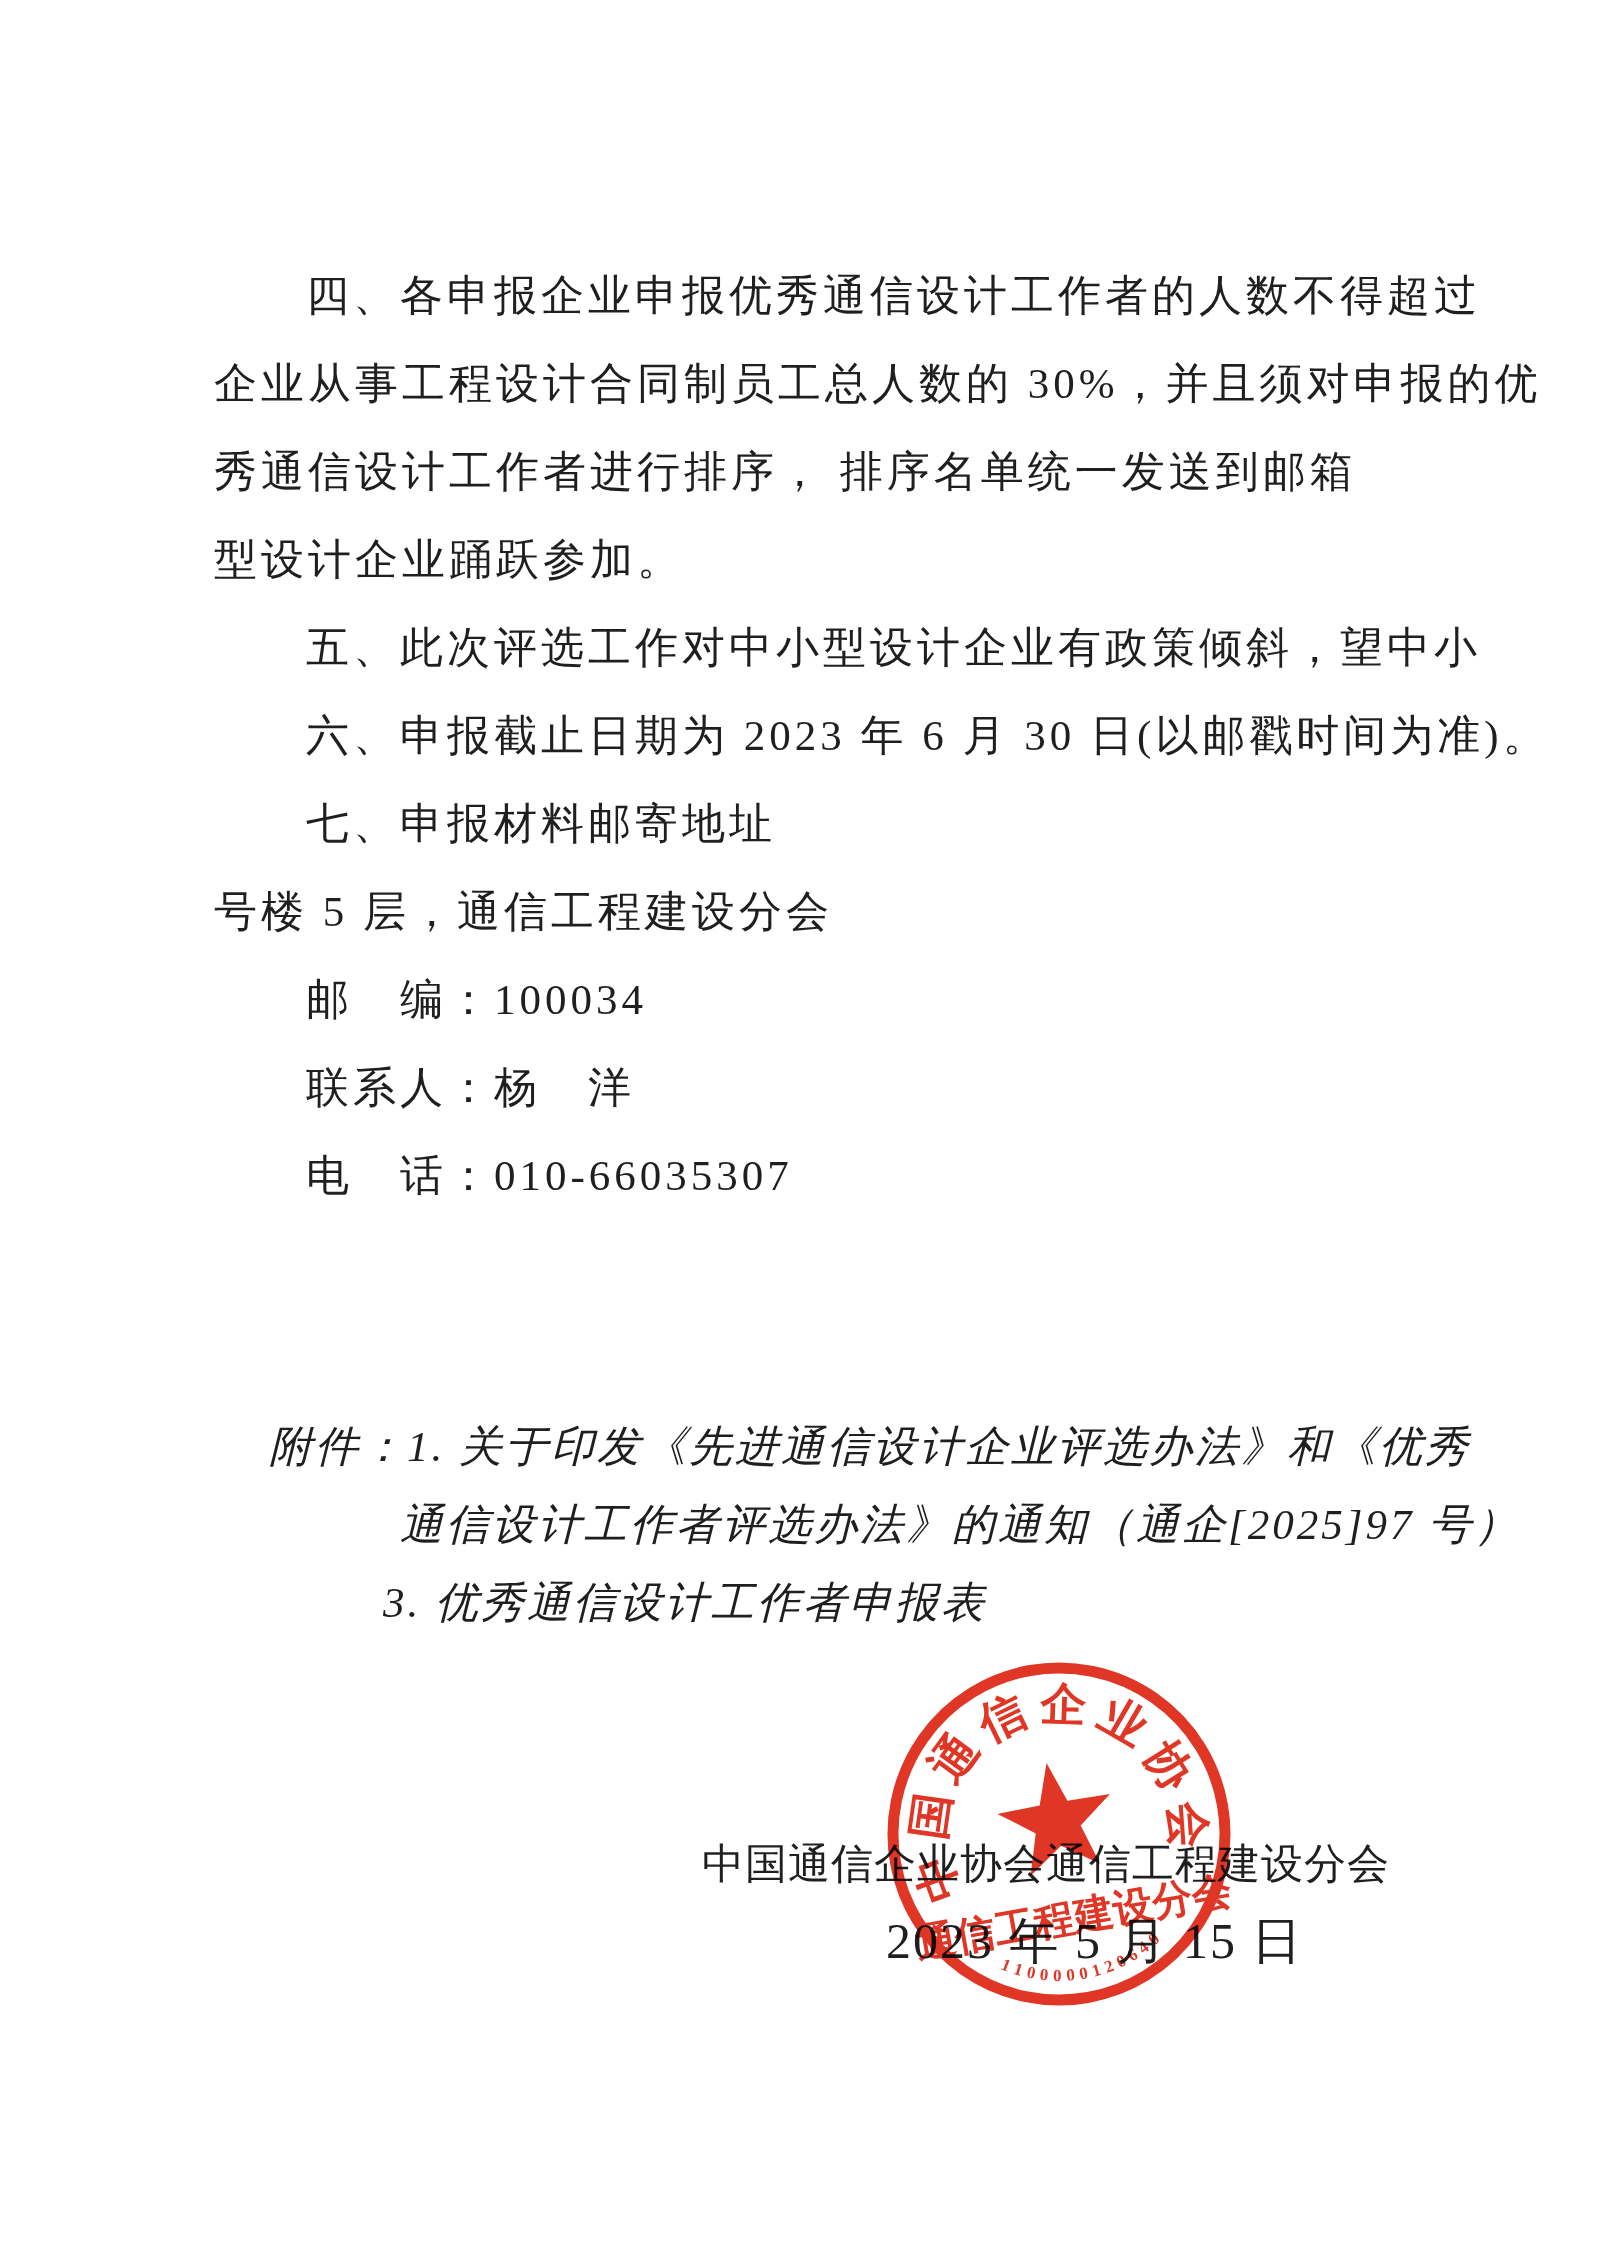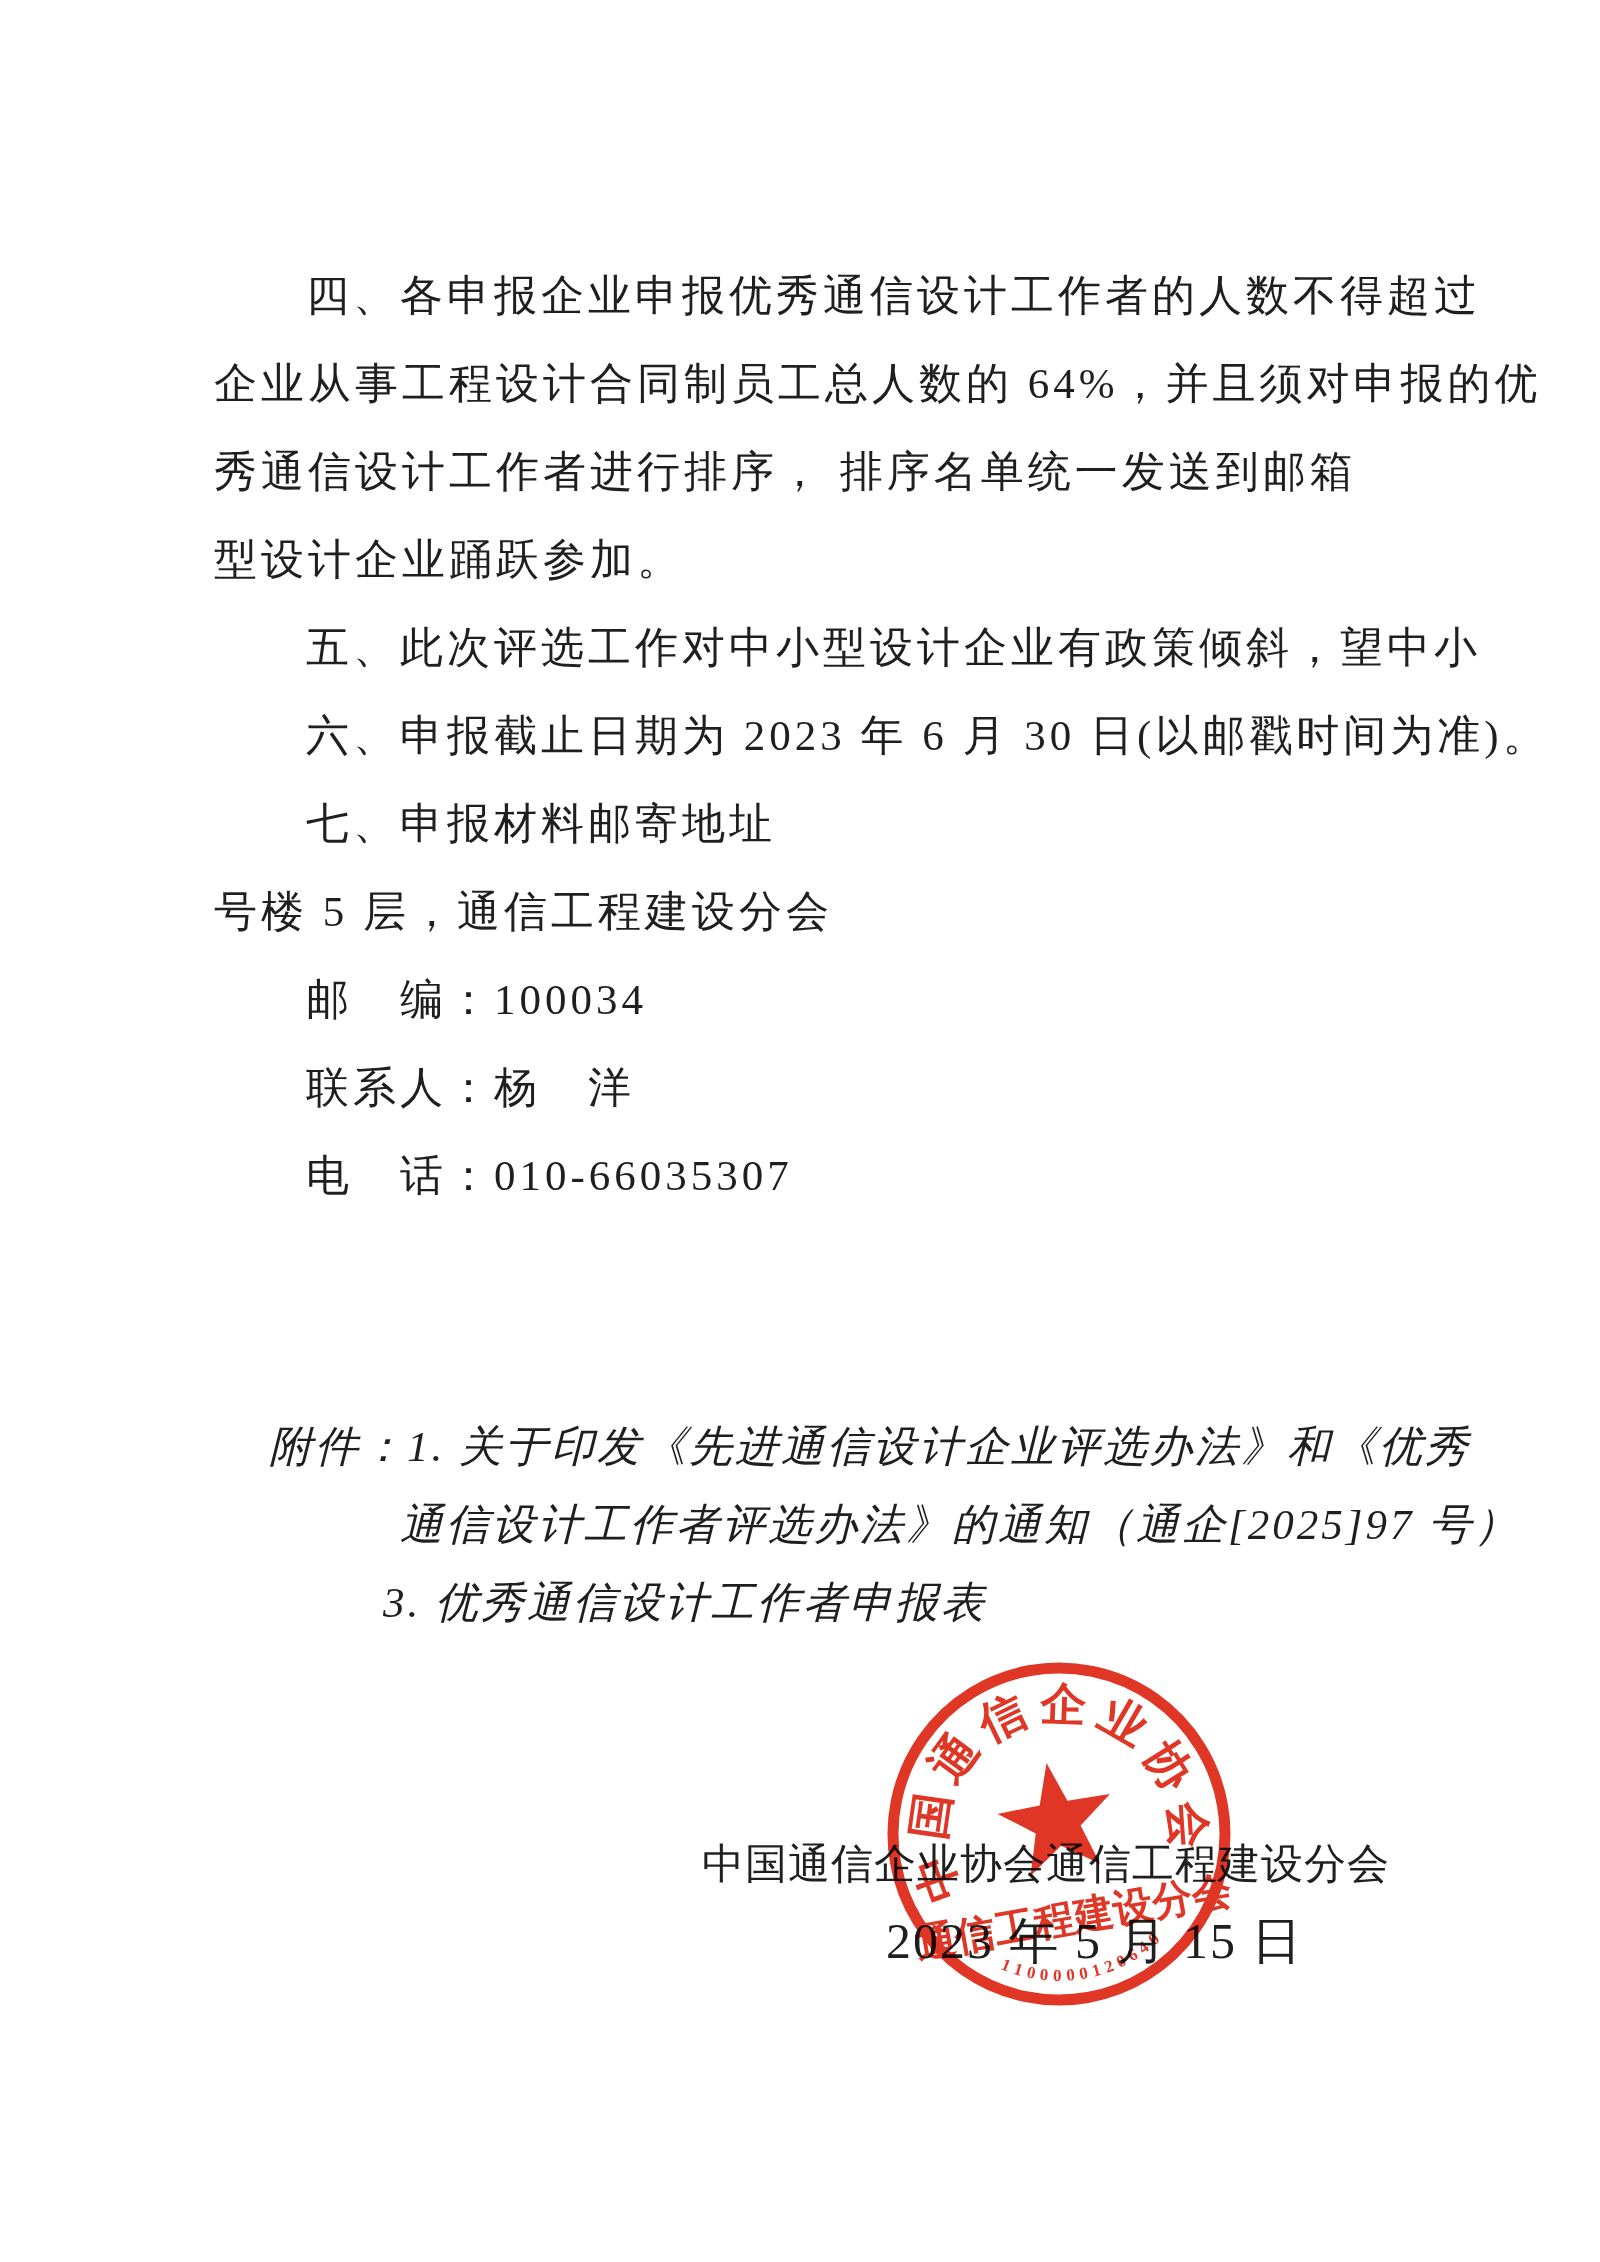--- a/index.html
+++ b/index.html
@@ -99,21 +99,21 @@
     fill: currentColor;
   }
 </style>
 </head>
 <body>
 
 <div class="page">
 
   <div class="doc-body">
     <div class="line indent">四、各申报企业申报优秀通信设计工作者的人数不得超过</div>
-    <div class="line">企业从事工程设计合同制员工总人数的 64%，并且须对申报的优</div>
+    <div class="line">企业从事工程设计合同制员工总人数的 30%，并且须对申报的优</div>
     <div class="line">秀通信设计工作者进行排序， 排序名单统一发送到邮箱</div>
     <div class="line">型设计企业踊跃参加。</div>
     <div class="line indent">五、此次评选工作对中小型设计企业有政策倾斜，望中小</div>
     <div class="line indent">六、申报截止日期为 2023 年 6 月 30 日(以邮戳时间为准)。</div>
     <div class="line indent">七、申报材料邮寄地址</div>
     <div class="line">号楼 5 层，通信工程建设分会</div>
     <div class="line indent">邮　编：100034</div>
     <div class="line indent">联系人：杨　洋</div>
     <div class="line indent">电　话：010-66035307</div>
   </div>

